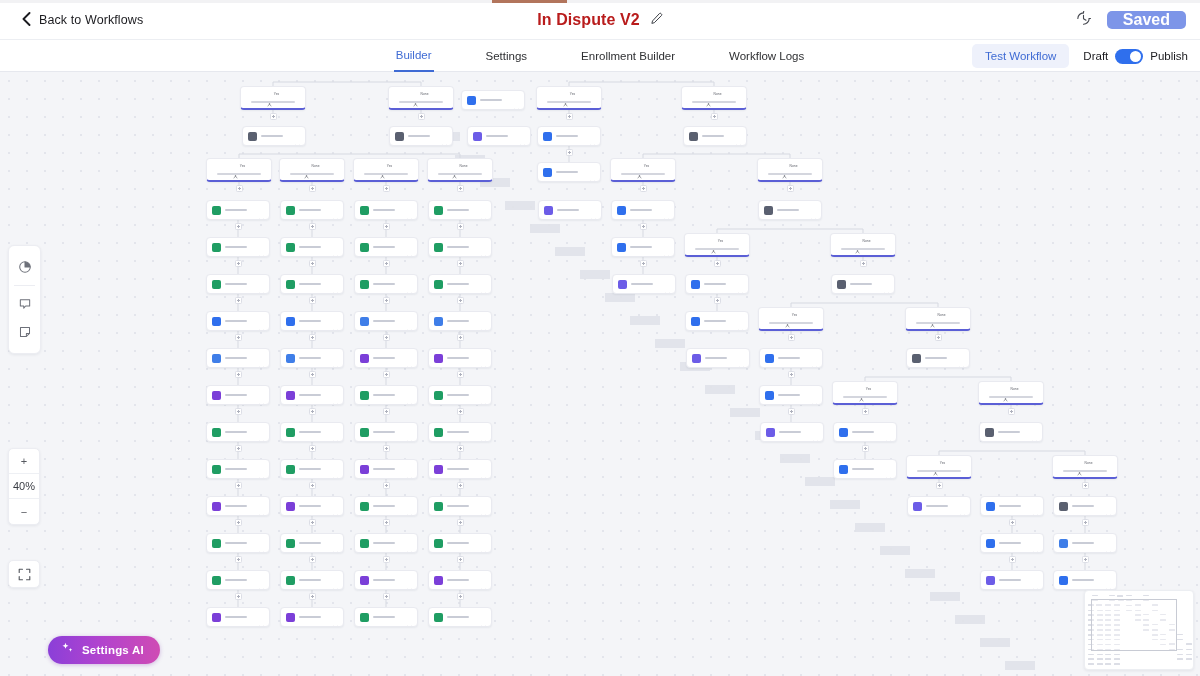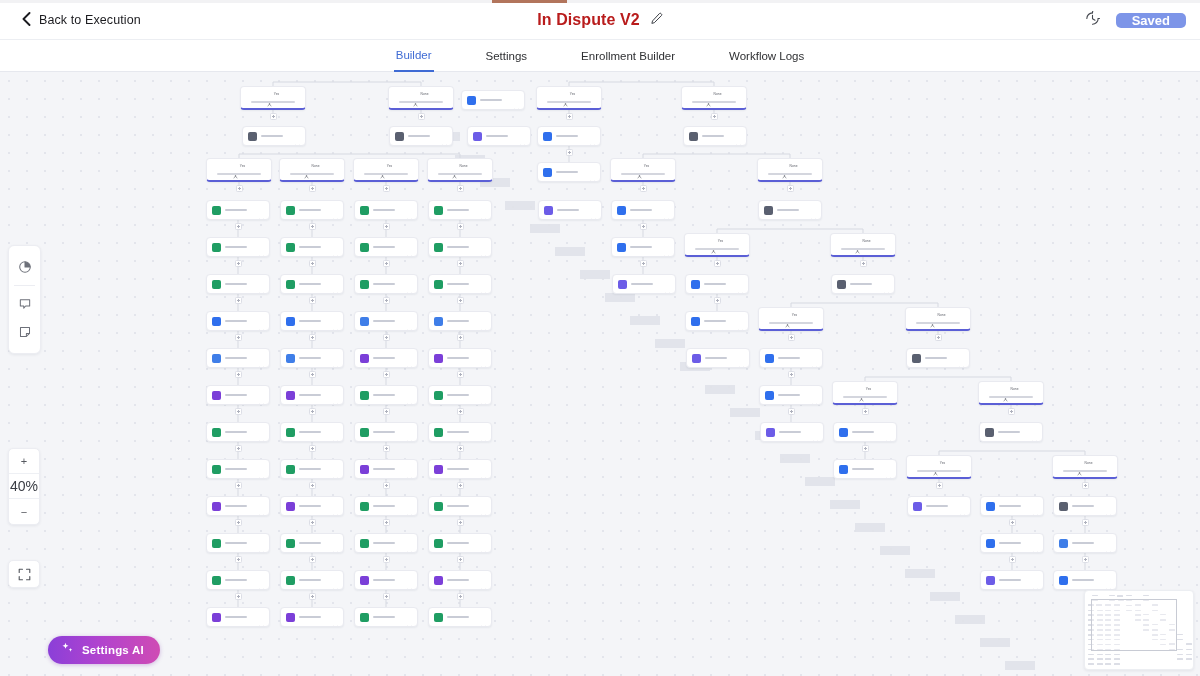--- a/index.html
+++ b/index.html
@@ -23,21 +23,21 @@
   #backbtn .chev { font-size: 15px; color: #1b1b1f; font-weight: 700; line-height: 1; }
   #backbtn .lbl { font-size: 12.5px; color: #1b1b1f; letter-spacing: .1px; }
   #title-wrap {
     position: absolute; left: 0; right: 0; top: 0; height: 40px;
     display: flex; align-items: center; justify-content: center; gap: 10px; pointer-events: none;
   }
   #title-wrap .t { font-size: 16px; font-weight: 700; color: #b91c1c; letter-spacing: .1px; }
   #title-wrap .pen { pointer-events: auto; cursor: pointer; display: block; }
   #hdr-right { position: absolute; right: 14px; top: 0; height: 40px; display: flex; align-items: center; gap: 16px; }
   #saved-btn {
-    background: #7d95e8; color: #fff; font-size: 13px; font-weight: 600;
+    background: #7d95e8; color: #fff; font-size: 16px; font-weight: 600;
     border: none; border-radius: 5px; padding: 0 16px; cursor: pointer;
   }
 
   
   #tabbar {
     position: absolute; top: 40px; left: 0; width: 1200px; height: 32px;
     background: #fff; border-bottom: 1px solid #e6e8ee; z-index: 49;
   }
   #tabs { position: absolute; left: 0; right: 0; height: 32px; display: flex; align-items: center; justify-content: center; gap: 50px; }
   .tab { font-size: 11.5px; color: #2f3033; cursor: pointer; height: 32px; display: flex; align-items: center; padding: 0 2px; }
@@ -114,21 +114,21 @@
   #zoomctl {
     position: absolute; left: 8px; top: 448px; width: 32px;
     background: #fff; border: 1px solid #ecedf2; border-radius: 5px;
     box-shadow: 0 1px 3px rgba(20,25,50,.07); z-index: 30; overflow: hidden;
   }
   #zoomctl .z {
     height: 25px; display: flex; align-items: center; justify-content: center;
     font-size: 11px; color: #55585f; cursor: pointer; border-bottom: 1px solid #eef0f4;
   }
   #zoomctl .z:last-child { border-bottom: none; }
-  #zoomctl .zlevel { font-size: 14px; color: #3a3d44; }
+  #zoomctl .zlevel { font-size: 11px; color: #3a3d44; }
   #fitbtn {
     position: absolute; left: 8px; top: 560px; width: 32px; height: 28px;
     background: #fff; border: 1px solid #ecedf2; border-radius: 5px;
     box-shadow: 0 1px 3px rgba(20,25,50,.07); z-index: 30;
     display: flex; align-items: center; justify-content: center; cursor: pointer;
   }
 
   
   #wfai {
     position: absolute; left: 48px; bottom: 12px; height: 28px;
@@ -156,21 +156,21 @@
 </div>
 
 <div id="header">
 
   <div id="backbtn">
     <span class="chev">
       <svg width="9" height="14" viewBox="0 0 9 14" fill="none">
         <path d="M7.5 1L1.5 7L7.5 13" stroke="#1b1b1f" stroke-width="1.9" stroke-linecap="round" stroke-linejoin="round"></path>
       </svg>
     </span>
-    <span class="lbl">Back to Execution</span>
+    <span class="lbl">Back to Workflows</span>
   </div>
 
   <div id="title-wrap">
     <span class="t">In Dispute V2</span>
     <span class="pen">
       <svg width="13" height="13" viewBox="0 0 16 16" fill="none">
         <path d="M11.6 1.9a1.3 1.3 0 011.9 0l.6.6a1.3 1.3 0 010 1.9L5.3 13.2l-3 .8.8-3L11.6 1.9z" stroke="#3a3d44" stroke-width="1.2" stroke-linejoin="round"></path>
       </svg>
     </span>
   </div>
@@ -188,20 +188,30 @@
   </div>
 </div>
 
 <div id="tabbar">
   <div id="tabs">
       <div class="tab active">Builder</div>
       <div class="tab">Settings</div>
       <div class="tab">Enrollment Builder</div>
       <div class="tab">Workflow Logs</div>
     </div>
+  <div id="tabbar-right">
+    <button id="test-wf">Test Workflow</button>
+    <div id="pubwrap">
+      <span class="w">Draft</span>
+      <div id="toggle">
+        <div class="knob"></div>
+      </div>
+      <span class="w">Publish</span>
+    </div>
+  </div>
 </div>
 
 <div id="canvas">
   <svg id="edges">
       <g>
         <rect x="430" y="60" width="30" height="9" fill="#e0e2e9" opacity=".9"></rect>
         <rect x="455" y="83" width="30" height="9" fill="#e0e2e9" opacity=".9"></rect>
         <rect x="480" y="106" width="30" height="9" fill="#e0e2e9" opacity=".9"></rect>
         <rect x="505" y="129" width="30" height="9" fill="#e0e2e9" opacity=".9"></rect>
         <rect x="530" y="152" width="30" height="9" fill="#e0e2e9" opacity=".9"></rect>

